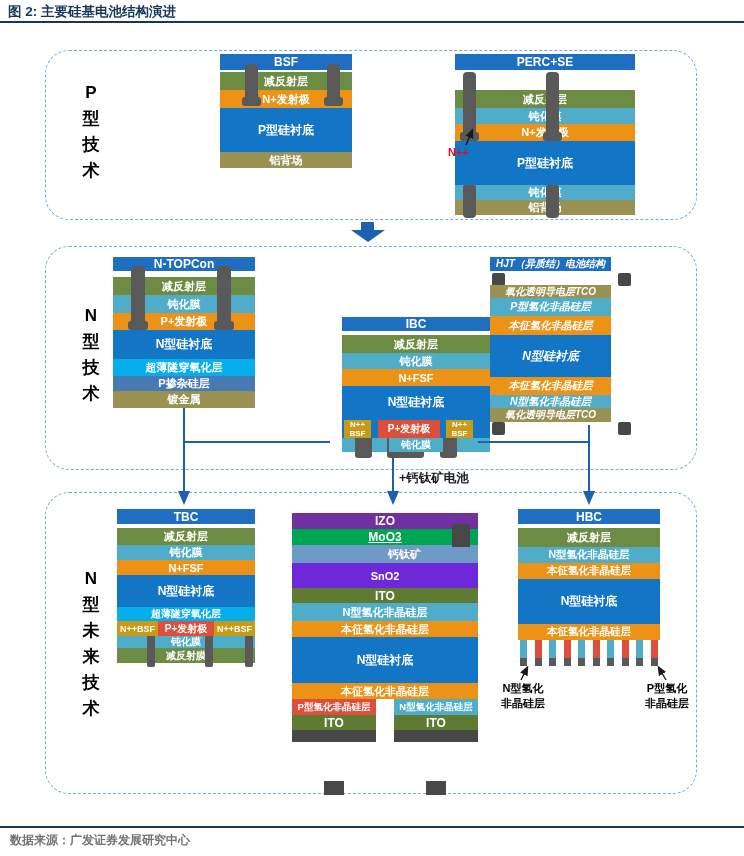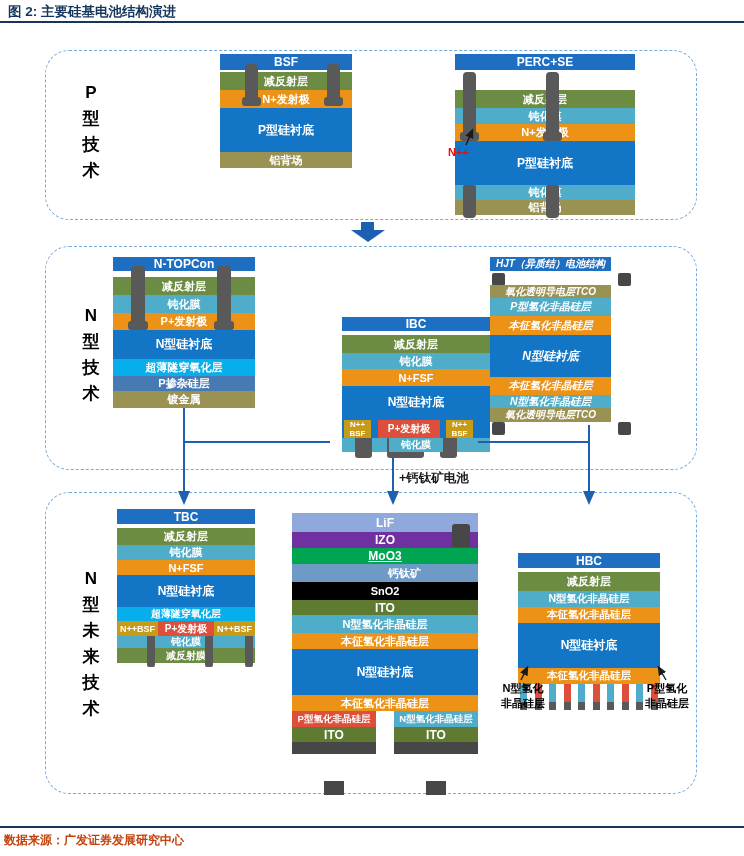--- a/index.html
+++ b/index.html
@@ -14,21 +14,21 @@
   .cell{position:absolute;}
   .hd{color:#fff;font-weight:bold;font-size:12px;display:flex;align-items:center;justify-content:center;}
   .ly{position:relative;color:#fff;font-weight:600;font-size:11px;display:flex;align-items:center;justify-content:center;text-align:center;}
   .elec{position:absolute;border-radius:4px 4px 2px 2px;z-index:3;}
   .elec::after{content:"";position:absolute;left:-3px;right:-3px;bottom:0;height:9px;background:inherit;border-radius:3px;}
   .blk{position:absolute;}
   .row{display:flex;color:#fff;font-weight:700;}
   .row > div{display:flex;align-items:center;justify-content:center;}
   .note{position:absolute;width:58px;font-size:11px;font-weight:bold;color:#000;text-align:center;
         line-height:15px;white-space:pre-line;}
-  .src{position:absolute;left:4px;top:832px;font-size:12px;font-weight:600;color:#c2410c;}
+  .src{position:absolute;left:10px;top:832px;font-size:12px;font-weight:600;color:#737373;}
   svg.overlay{position:absolute;left:0;top:0;z-index:5;pointer-events:none;}
   .se-label{position:absolute;font-size:11px;font-weight:bold;z-index:4;}
   .arrow-label{position:absolute;font-size:12.5px;font-weight:bold;color:#1a1a1a;z-index:6;}
   .tip{position:absolute;left:0;bottom:-8px;width:100%;height:8px;}
 </style>
 </head>
 <body>
 
 <div class="fig-title">图 2: 主要硅基电池结构演进</div>
 <div class="rule" style="top: 21px; height: 2px; background: rgb(22, 54, 92);"></div>
@@ -153,25 +153,24 @@
   </div>
   <div class="ly" style="height: 12px; font-size: 10px; background: rgb(79, 173, 201);">钝化膜</div>
   <div class="ly" style="height: 15px; font-size: 10px; background: rgb(107, 140, 66);">减反射膜</div>
   <div class="blk" style="left: 30px; top: 127px; width: 8px; height: 31px; border-radius: 0px 0px 2px 2px; z-index: 3; background: rgb(89, 89, 89);"></div>
   <div class="blk" style="left: 88px; top: 127px; width: 8px; height: 31px; border-radius: 0px 0px 2px 2px; z-index: 3; background: rgb(89, 89, 89);"></div>
   <div class="blk" style="left: 128px; top: 127px; width: 8px; height: 31px; border-radius: 0px 0px 2px 2px; z-index: 3; background: rgb(89, 89, 89);"></div>
 </div>
 
 <div class="cell" style="left:292px;top:509px;width:186px;">
   <div style="height:4px;"></div>
-  <div class="ly" style="height: 19px; font-size: 12px; background: rgb(143, 169, 220);">LiF</div>
   <div class="ly" style="height: 16px; font-size: 12px; background: rgb(112, 48, 160);">IZO</div>
   <div class="ly" style="height: 16px; font-size: 12px; background: rgb(0, 165, 81); text-decoration: underline;">MoO3</div>
   <div class="ly" style="height: 18px; background: rgb(110, 154, 198); padding-left: 39px;">钙钛矿</div>
-  <div class="ly" style="height: 18px; font-size: 11px; background: #000000;">SnO2</div>
+  <div class="ly" style="height: 25px; font-size: 11px; background: #6d28d9;">SnO2</div>
   <div class="ly" style="height: 15px; font-size: 12px; background: rgb(94, 123, 49);">ITO</div>
   <div class="ly" style="height: 18px; background: rgb(79, 173, 201);">N型氢化非晶硅层</div>
   <div class="ly" style="height: 16px; background: rgb(235, 146, 23);">本征氢化非晶硅层</div>
   <div class="ly" style="height: 46px; font-size: 12px; background: rgb(18, 117, 197);">N型硅衬底</div>
   <div class="ly" style="height: 16px; background: rgb(235, 146, 23);">本征氢化非晶硅层</div>
   <div class="row" style="height:16px;font-size:9.5px;">
     <div style="width: 84px; background: rgb(221, 78, 59);">P型氢化非晶硅层</div>
     <div style="width:18px;"></div>
     <div style="width: 84px; background: rgb(79, 173, 201);">N型氢化非晶硅层</div>
   </div>
@@ -183,21 +182,21 @@
   <div class="row" style="height:12px;">
     <div style="width: 84px; background: rgb(71, 71, 71);"></div>
     <div style="width:18px;"></div>
     <div style="width: 84px; background: rgb(71, 71, 71);"></div>
   </div>
   <div class="blk" style="left: 32px; top: 272px; width: 20px; height: 14px; background: rgb(71, 71, 71);"></div>
   <div class="blk" style="left: 134px; top: 272px; width: 20px; height: 14px; background: rgb(71, 71, 71);"></div>
   <div class="blk" style="left: 160px; top: 15px; width: 18px; height: 23px; border-radius: 3px 3px 0px 0px; z-index: 3; background: rgb(71, 71, 71);"></div>
 </div>
 
-<div class="cell" style="left:518px;top:509px;width:142px;margin-top:44px;">
+<div class="cell" style="left:518px;top:509px;width:142px;">
   <div class="hd" style="height: 15px; background: rgb(30, 110, 193);">HBC</div>
   <div style="height:4px;"></div>
   <div class="ly" style="height: 19px; background: rgb(107, 140, 66);">减反射层</div>
   <div class="ly" style="height: 16px; font-size: 10.5px; background: rgb(79, 173, 201);">N型氢化非晶硅层</div>
   <div class="ly" style="height: 16px; font-size: 10.5px; background: rgb(235, 146, 23);">本征氢化非晶硅层</div>
   <div class="ly" style="height: 45px; font-size: 12px; background: rgb(18, 117, 197);">N型硅衬底</div>
   <div class="ly" style="height: 16px; font-size: 10.5px; background: rgb(235, 146, 23);">本征氢化非晶硅层</div>
   <div style="height:18px;display:flex;justify-content:space-between;padding:0 2px;">
     <div style="position: relative; width: 7px; background: rgb(79, 173, 201);">
         <div class="tip" style="background: rgb(89, 89, 89);"></div>

